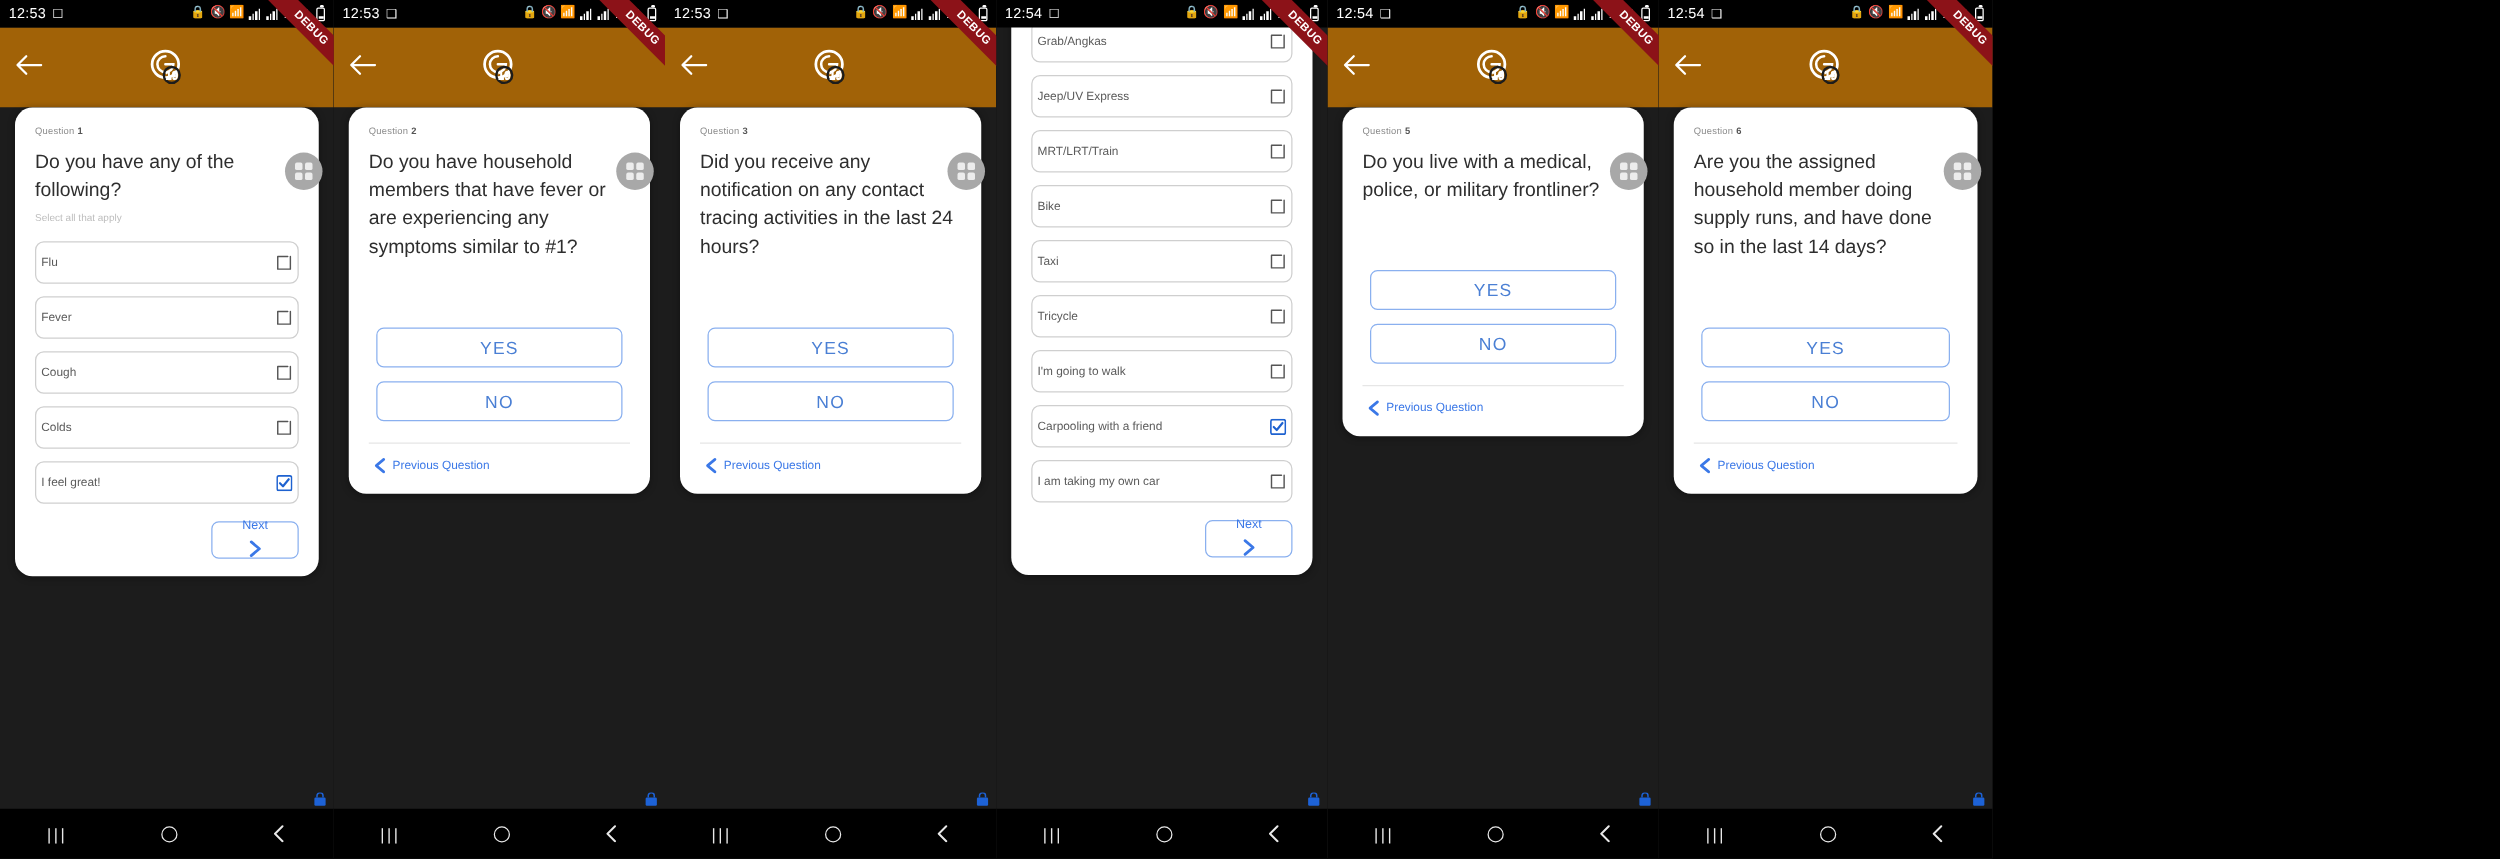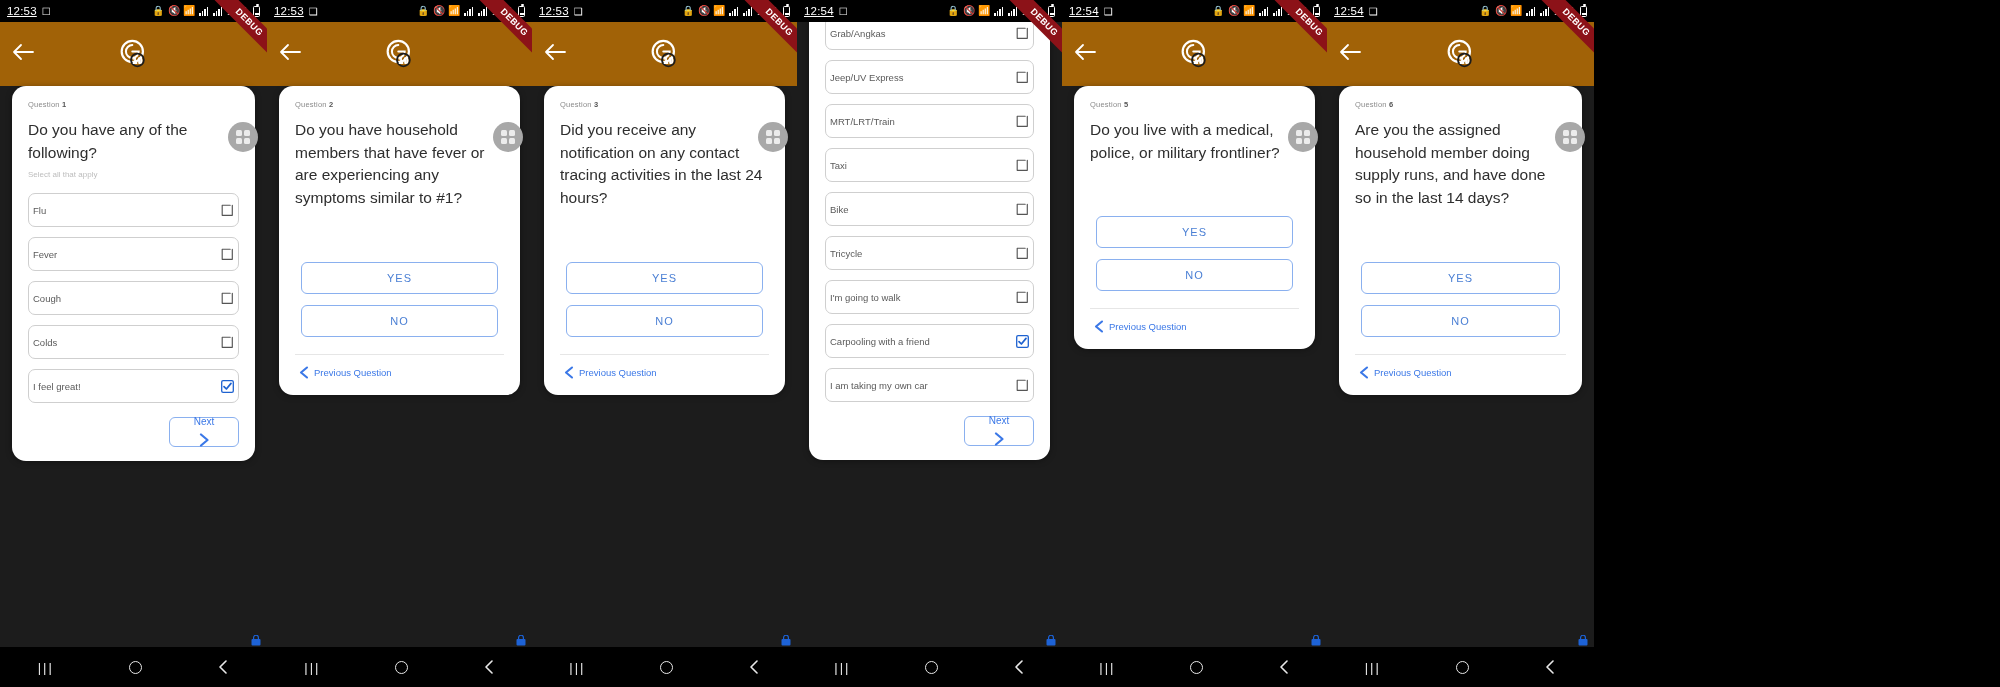--- a/index.html
+++ b/index.html
@@ -23,21 +23,21 @@
     position: relative;
     height: 22px;
     background: #000;
     display: flex;
     align-items: center;
     padding: 0 7px;
     color: #fff;
     font-size: 11px;
     z-index: 5;
   }
-  .sb-time { font-size: 11.5px; letter-spacing: .2px; text-decoration: underline; }
+  .sb-time { font-size: 11.5px; letter-spacing: .2px; }
   .sb-cast { margin-left: 5px; font-size: 10px; opacity: .95; }
   .sb-right { margin-left: auto; display: flex; align-items: center; gap: 3px; font-size: 10px; }
   .sb-ico { font-size: 10px; line-height: 1; display: inline-block; }
   .sb-bars {
     display: inline-block; width: 11px; height: 9px; position: relative;
   }
   .sb-bars i {
     position: absolute; bottom: 0; width: 1.6px; background: #fff; display: block;
   }
   .sb-bars i:nth-child(1) { left: 0; height: 3px; }
@@ -169,21 +169,21 @@
   }
   .cbox svg { display: block; }
 
   
   .ynwrap { margin-top: 52px; display: flex; flex-direction: column; gap: 11px; padding: 0 6px; }
   .ynbtn {
     height: 32px;
     border: 1px solid #8ab0ef;
     border-radius: 6px;
     color: #4a7fd4;
-    font-size: 11px;
+    font-size: 14px;
     letter-spacing: 1px;
     display: flex; align-items: center; justify-content: center;
     background: #fff;
     cursor: pointer;
   }
   .divider { height: 1px; background: #e6e6e6; margin: 17px 0 0; }
   .prevq {
     display: flex; align-items: center; gap: 5px;
     padding: 11px 4px 2px;
     color: #3b78e7;
@@ -573,29 +573,29 @@
               </div>
               <div class="opt">
                 <span class="opt-label">MRT/LRT/Train</span>
                 <span class="cbox">
                   <svg width="13" height="13" viewBox="0 0 13 13">
     <path d="M11.3 1.2 L11.3 11.3 L1.2 11.3 L1.2 1.2 L9.2 1.2" fill="none" stroke="#555" stroke-width="1.15" stroke-linecap="round" stroke-linejoin="round"></path>
   </svg>
                 </span>
               </div>
               <div class="opt">
+                <span class="opt-label">Bike</span>
+                <span class="cbox">
+                  <svg width="13" height="13" viewBox="0 0 13 13">
+    <path d="M11.3 1.2 L11.3 11.3 L1.2 11.3 L1.2 1.2 L9.2 1.2" fill="none" stroke="#555" stroke-width="1.15" stroke-linecap="round" stroke-linejoin="round"></path>
+  </svg>
+                </span>
+              </div>
+              <div class="opt">
                 <span class="opt-label">Taxi</span>
-                <span class="cbox">
-                  <svg width="13" height="13" viewBox="0 0 13 13">
-    <path d="M11.3 1.2 L11.3 11.3 L1.2 11.3 L1.2 1.2 L9.2 1.2" fill="none" stroke="#555" stroke-width="1.15" stroke-linecap="round" stroke-linejoin="round"></path>
-  </svg>
-                </span>
-              </div>
-              <div class="opt">
-                <span class="opt-label">Bike</span>
                 <span class="cbox">
                   <svg width="13" height="13" viewBox="0 0 13 13">
     <path d="M11.3 1.2 L11.3 11.3 L1.2 11.3 L1.2 1.2 L9.2 1.2" fill="none" stroke="#555" stroke-width="1.15" stroke-linecap="round" stroke-linejoin="round"></path>
   </svg>
                 </span>
               </div>
               <div class="opt">
                 <span class="opt-label">Tricycle</span>
                 <span class="cbox">
                   <svg width="13" height="13" viewBox="0 0 13 13">

